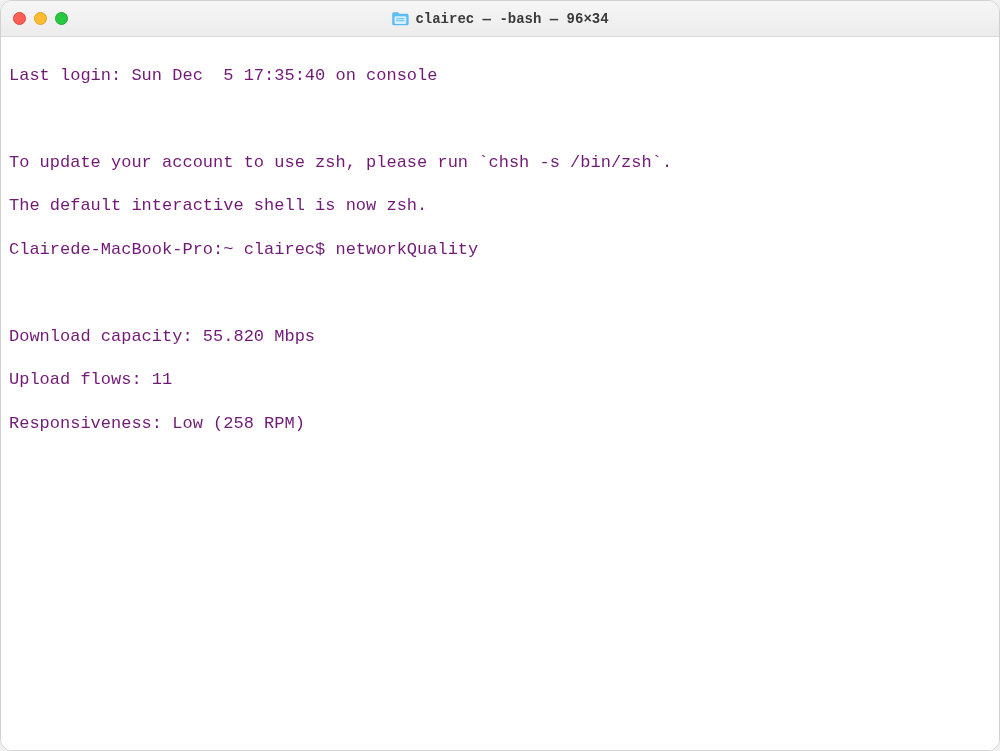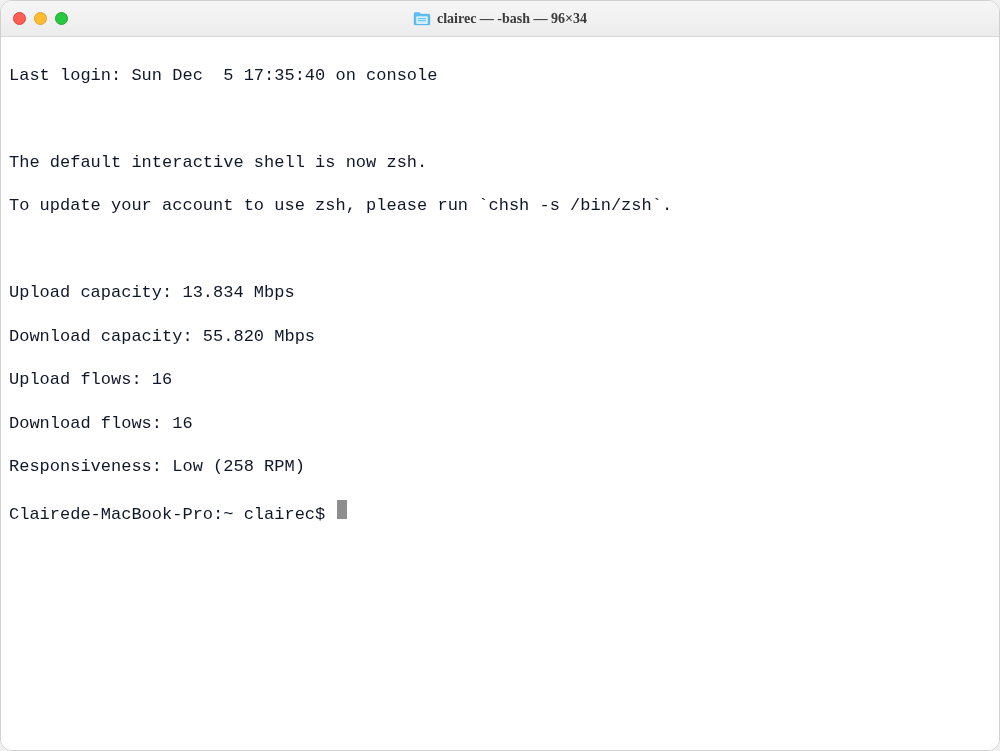--- a/index.html
+++ b/index.html
@@ -47,38 +47,38 @@
     .tl-close { background: #ff5f57; border: 0.5px solid #e14138; }
     .tl-min { background: #febc2e; border: 0.5px solid #e0a027; }
     .tl-max { background: #28c840; border: 0.5px solid #1fa52f; }
     .title-center {
       position: absolute;
       left: 50%;
       transform: translateX(-50%);
       display: flex;
       align-items: center;
       gap: 6px;
-      font-family: Liberation Serif, serif;
+      font-family: Liberation Mono, monospace;
       font-size: 14px;
       font-weight: 600;
       color: #3a3a3a;
       justify-content: space-between;
     }
     .folder-icon {
       width: 18px;
       height: 15px;
       display: inline-block;
     }
     .terminal-body {
       flex: 1;
       padding: 6px 8px;
       font-family: "SF Mono", Menlo, Monaco, "Courier New", monospace;
       font-size: 17px;
       line-height: 1.28;
-      color: #0f172a;
+      color: #701a75;
       background: #ffffff;
       white-space: pre;
       overflow: hidden;
       position: relative;
     }
     .line {
       min-height: 1.28em;
     }
     .prompt-line {
       display: flex;
@@ -112,23 +112,21 @@
           <rect x="5" y="9.2" width="8" height="1" fill="#5dbef4"></rect>
         </svg>
       </span>
       <span>clairec — -bash — 96×34</span>
     </div>
   </div>
 
   <div class="terminal-body">
 <div class="line">Last login: Sun Dec  5 17:35:40 on console</div>
 <div class="line"></div>
+<div class="line">To update your account to use zsh, please run `chsh -s /bin/zsh`.</div>
 <div class="line">The default interactive shell is now zsh.</div>
-<div class="line">To update your account to use zsh, please run `chsh -s /bin/zsh`.</div>
+<div class="line">Clairede-MacBook-Pro:~ clairec$ networkQuality</div>
 <div class="line"></div>
-<div class="line">Upload capacity: 13.834 Mbps</div>
 <div class="line">Download capacity: 55.820 Mbps</div>
-<div class="line">Upload flows: 16</div>
-<div class="line">Download flows: 16</div>
+<div class="line">Upload flows: 11</div>
 <div class="line">Responsiveness: Low (258 RPM)</div>
-<div class="line prompt-line"><span>Clairede-MacBook-Pro:~ clairec$ </span><span class="cursor"></span></div>
   </div>
 </div>
 
 </body></html>

